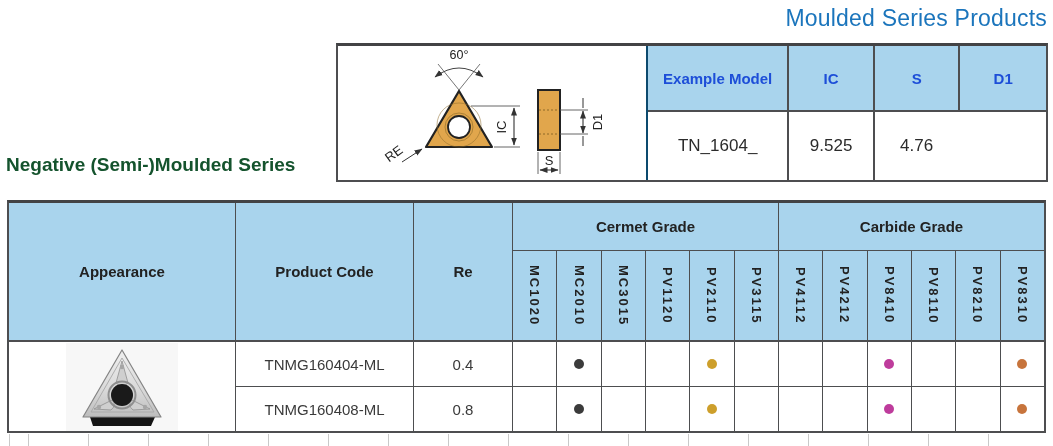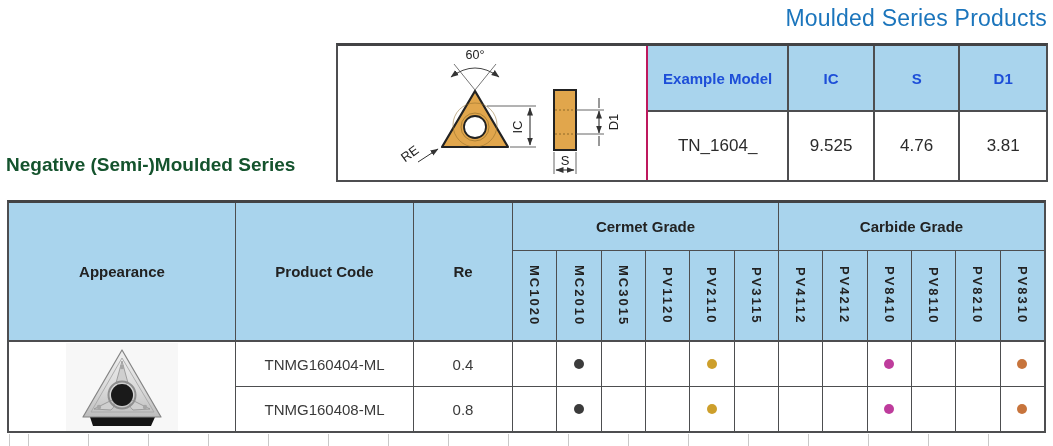--- a/index.html
+++ b/index.html
@@ -20,21 +20,21 @@
     position:absolute; left:6px; top:154px;
     font-size:19px; font-weight:bold; color:#14532d;
   }
 
   
   .top-box {
     position:absolute; left:336px; top:43px; width:712px; height:139px;
     box-sizing:border-box; border:2px solid #4d4e50; border-top:3px solid #434345;
     display:flex; background:#fff;
   }
-  .diagram-pane { width:310px; box-sizing:border-box; border-right:2px solid #be185d; position:relative;padding-left:16px; }
+  .diagram-pane { width:310px; box-sizing:border-box; border-right:2px solid #0c4a6e; position:relative; }
   .example-table { flex:1; display:grid; grid-template-columns:35% 21.5% 21.5% 22%; grid-template-rows:66px 1fr; }
   .ex-h {
     background:#a9d4ed; border-left:2px solid #4d4e50; border-bottom:2px solid #4d4e50;
     font-weight:bold; font-size:15px; color:#1d4ed8;
   }
   .ex-h.first { border-left:none; }
   .ex-d { background:#fff; border-left:2px solid #4d4e50; font-size:17px; color:#2b2b2b; }
   .ex-d.first { border-left:none; }
 
   
@@ -131,21 +131,20 @@
     </div>
 
     <div class="example-table">
       <div class="cell ex-h first">Example Model</div>
       <div class="cell ex-h">IC</div>
       <div class="cell ex-h">S</div>
       <div class="cell ex-h">D1</div>
       <div class="cell ex-d first">TN_1604_</div>
       <div class="cell ex-d">9.525</div>
       <div class="cell ex-d">4.76</div>
-      <div class="cell ex-d">3.81</div>
     </div>
   </div>
 
   <div class="section-title">Negative (Semi-)Moulded Series</div>
 
   <div class="mtable">
     <div class="thead">
       <div class="cell hcell w-app">Appearance</div>
       <div class="cell hcell w-code">Product Code</div>
       <div class="cell hcell w-re">Re</div>

